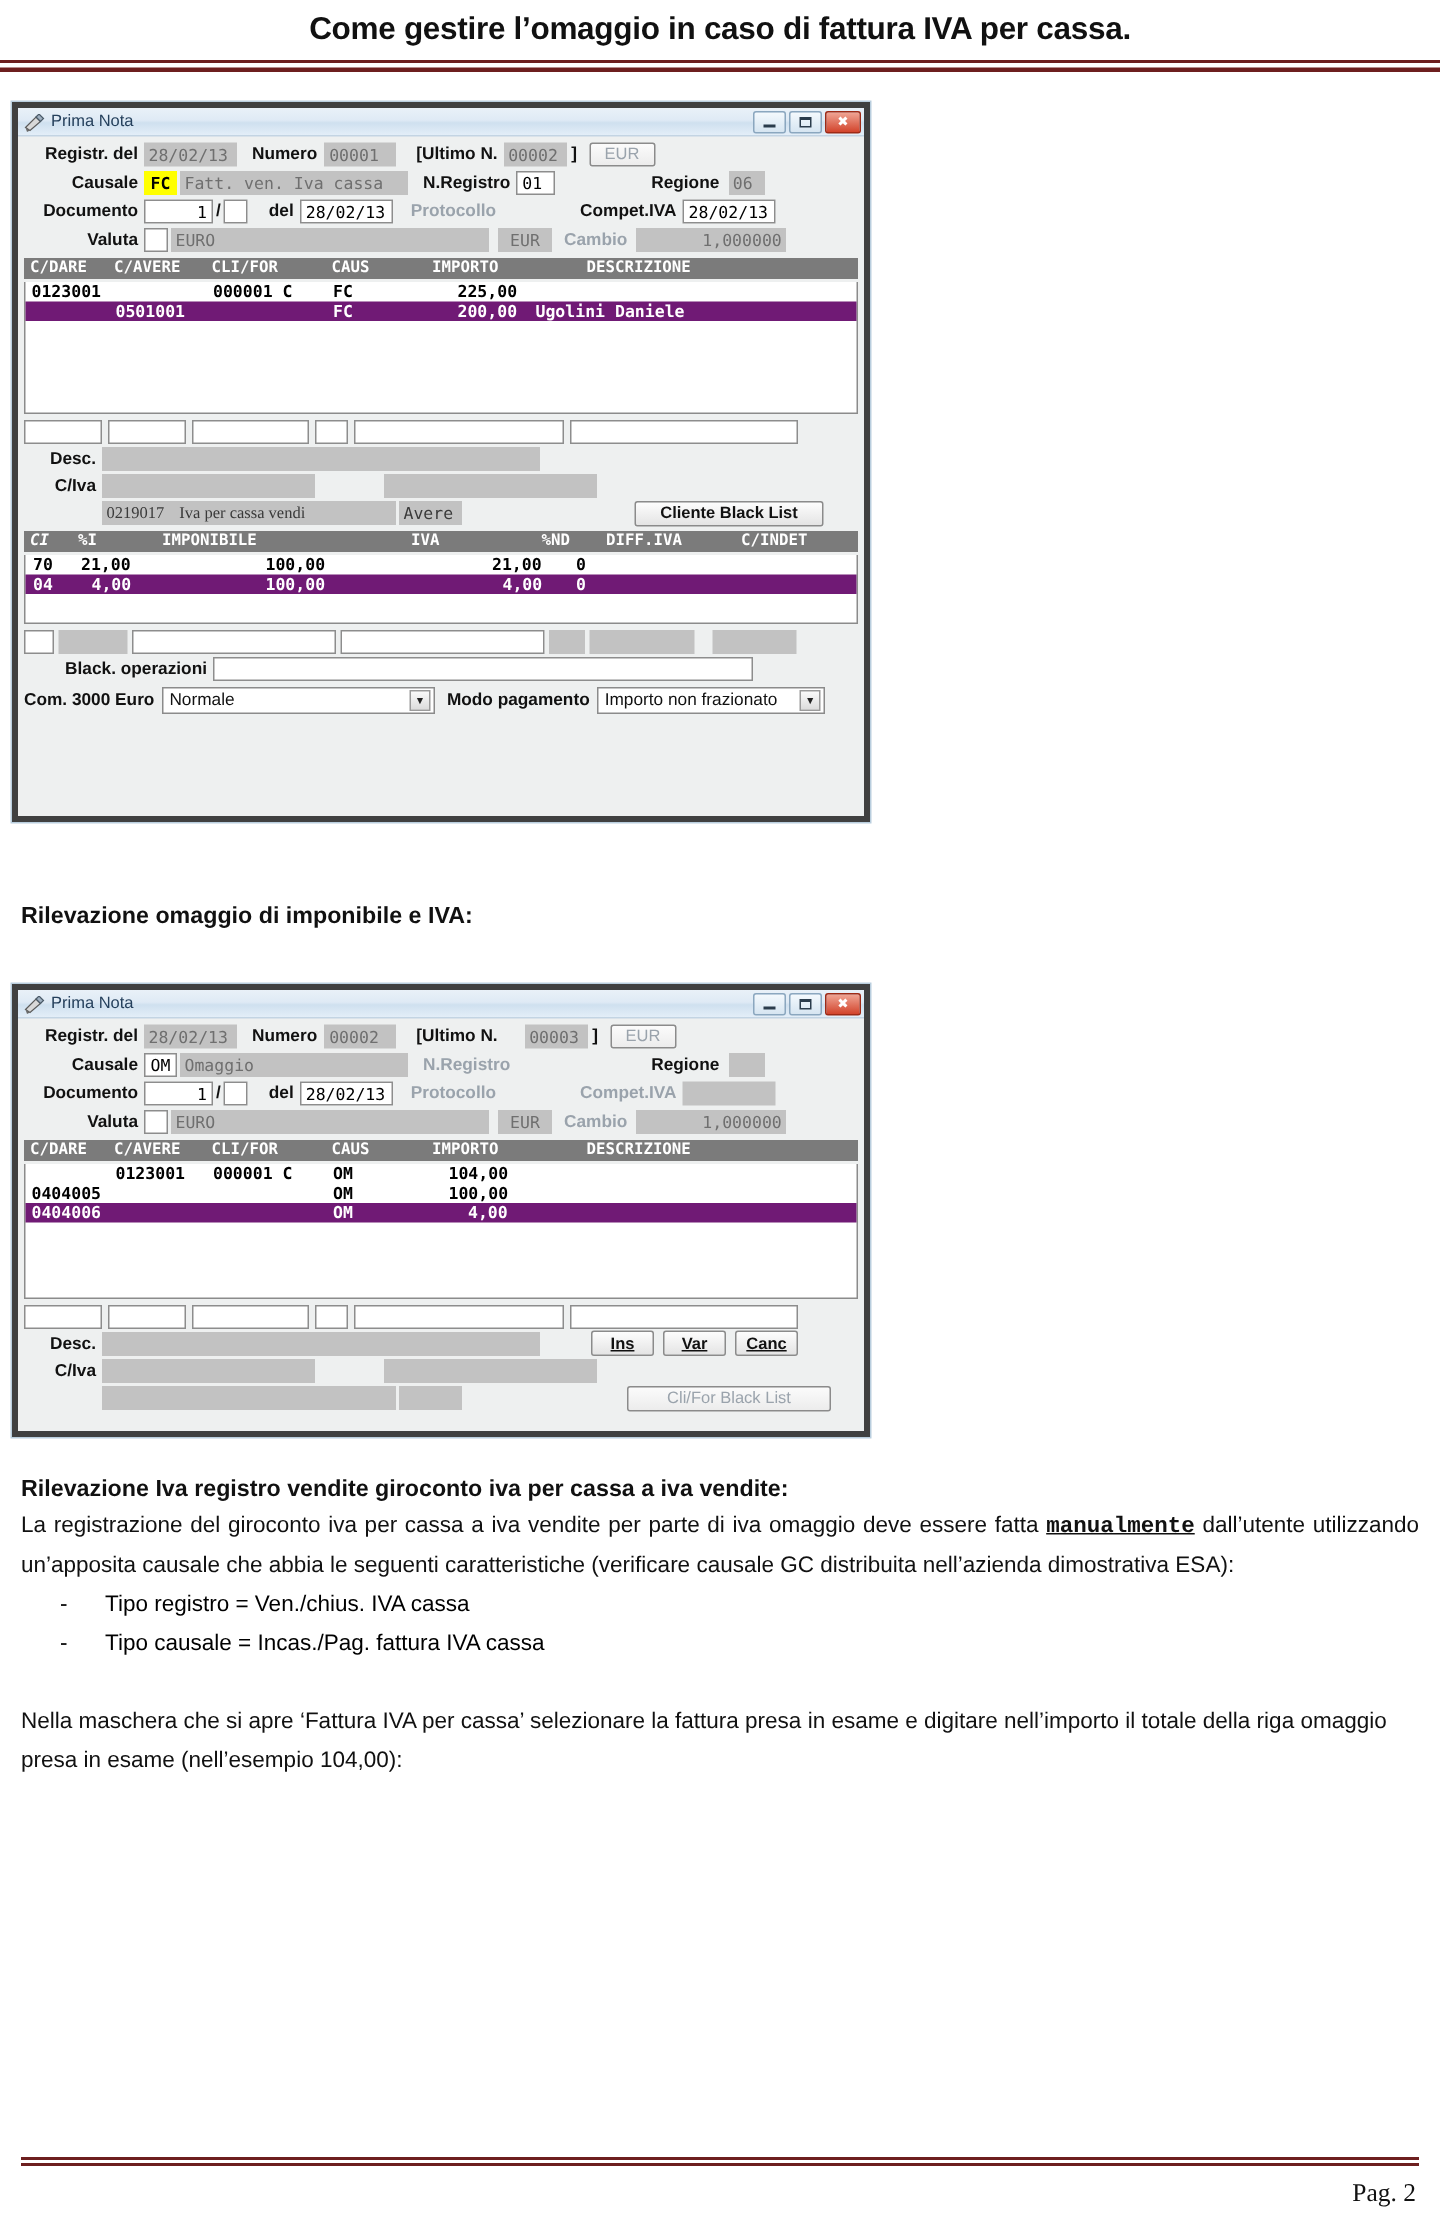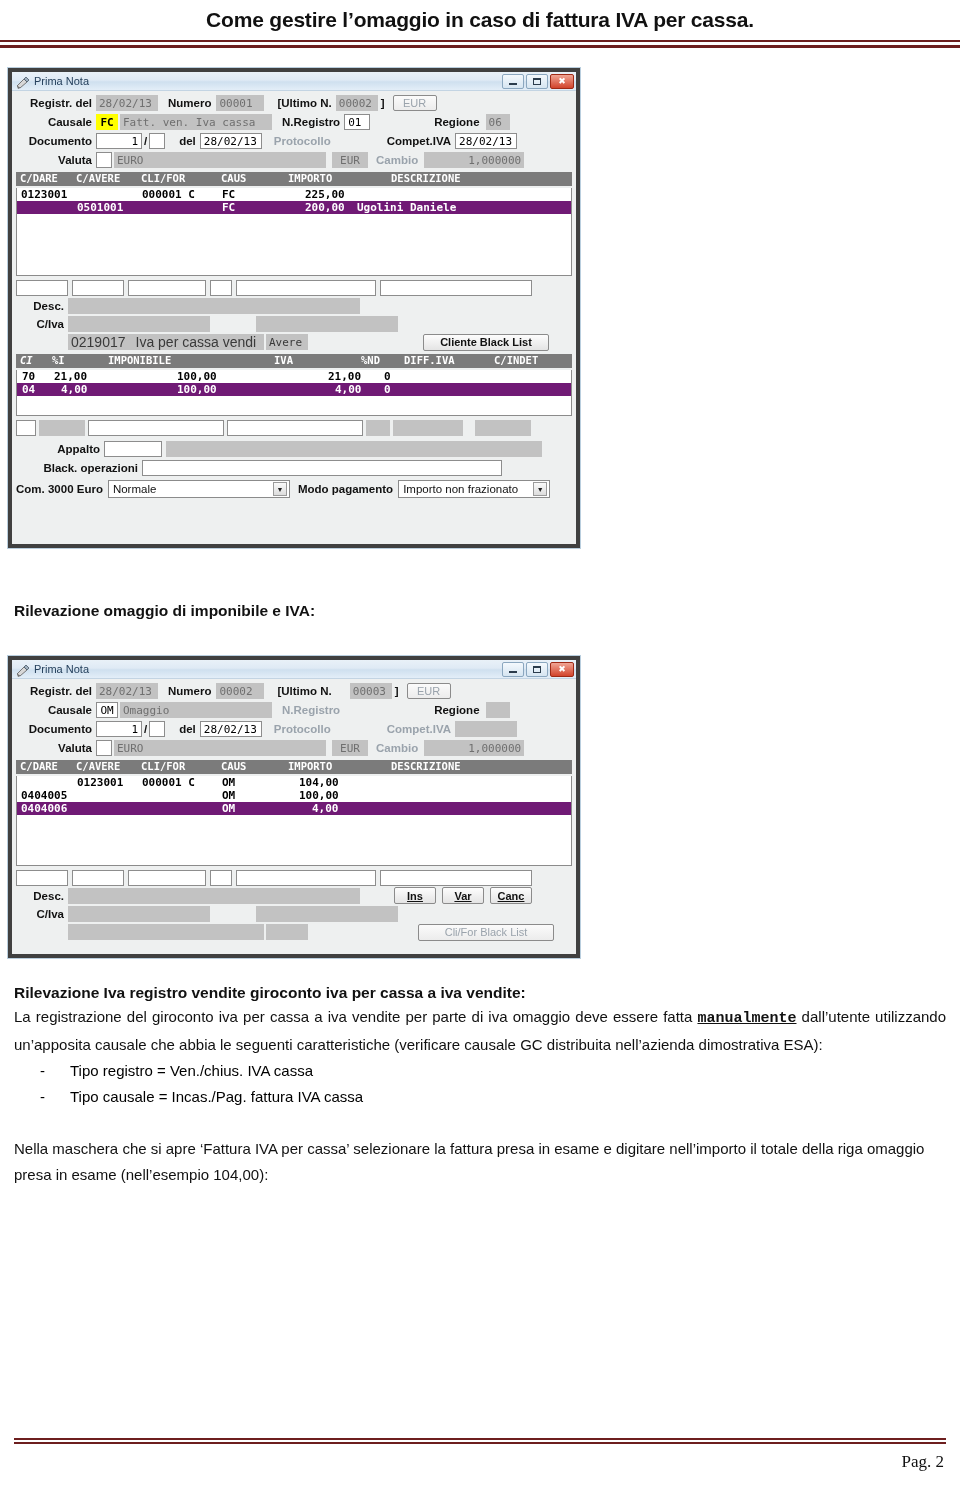--- a/index.html
+++ b/index.html
@@ -62,22 +62,22 @@
     background:linear-gradient(to bottom,#f0a594,#d2442c);
     border-color:#9e2a16; color:#fff; width:24px;
   }
   .tb-min-glyph { width:8px; height:2px; background:#2b3c4c; margin-top:5px; }
   .tb-max-glyph { width:8px; height:7px; border:1px solid #2b3c4c; border-top-width:2px; }
 
   .win-body { padding:3px 4px 4px 4px; }
 
   
   .mono {
-    font-family:Liberation Sans, sans-serif;
-    font-size:14px;
+    font-family:Liberation Serif, serif;
+    font-size:11px;
     letter-spacing:0px;
   }
   .lbl {
     font-family:"Liberation Sans", sans-serif;
     font-size:11.5px; font-weight:bold; color:#111;
     white-space:nowrap;
   }
   .lbl.dim { color:#9aa3ac; }
 
   .row { display:flex; align-items:center; height:18px; margin-bottom:1px; }
@@ -322,25 +322,20 @@
     <div class="row" style="margin-top:3px; height:17px;">
       <span class="fld empty" style="width:20px;"></span>
       <span class="fld ro" style="width:46px; margin-left:3px;"></span>
       <span class="fld empty" style="width:136px; margin-left:3px;"></span>
       <span class="fld empty" style="width:136px; margin-left:3px;"></span>
       <span class="fld ro" style="width:24px; margin-left:3px;"></span>
       <span class="fld ro" style="width:70px; margin-left:3px;"></span>
       <span class="fld ro" style="width:56px; margin-left:12px;"></span>
     </div>
 
-    <div class="row" style="height:18px; margin-top:4px;">
-      <span class="lbl" style="width:84px; text-align:right;">Appalto</span>
-      <span class="fld empty" style="width:58px; margin-left:4px;"></span>
-      <span class="fld ro" style="width:376px; margin-left:4px;"></span>
-    </div>
     <div class="row" style="height:18px;">
       <span class="lbl" style="width:122px; text-align:right;">Black. operazioni</span>
       <span class="fld empty" style="width:360px; margin-left:4px;"></span>
     </div>
     <div class="row" style="height:20px; margin-top:2px;">
       <span class="lbl">Com. 3000 Euro</span>
       <span class="combo" style="width:182px; margin-left:5px;">
         <span>Normale</span>
         <span class="arrow">▼</span>
       </span>

